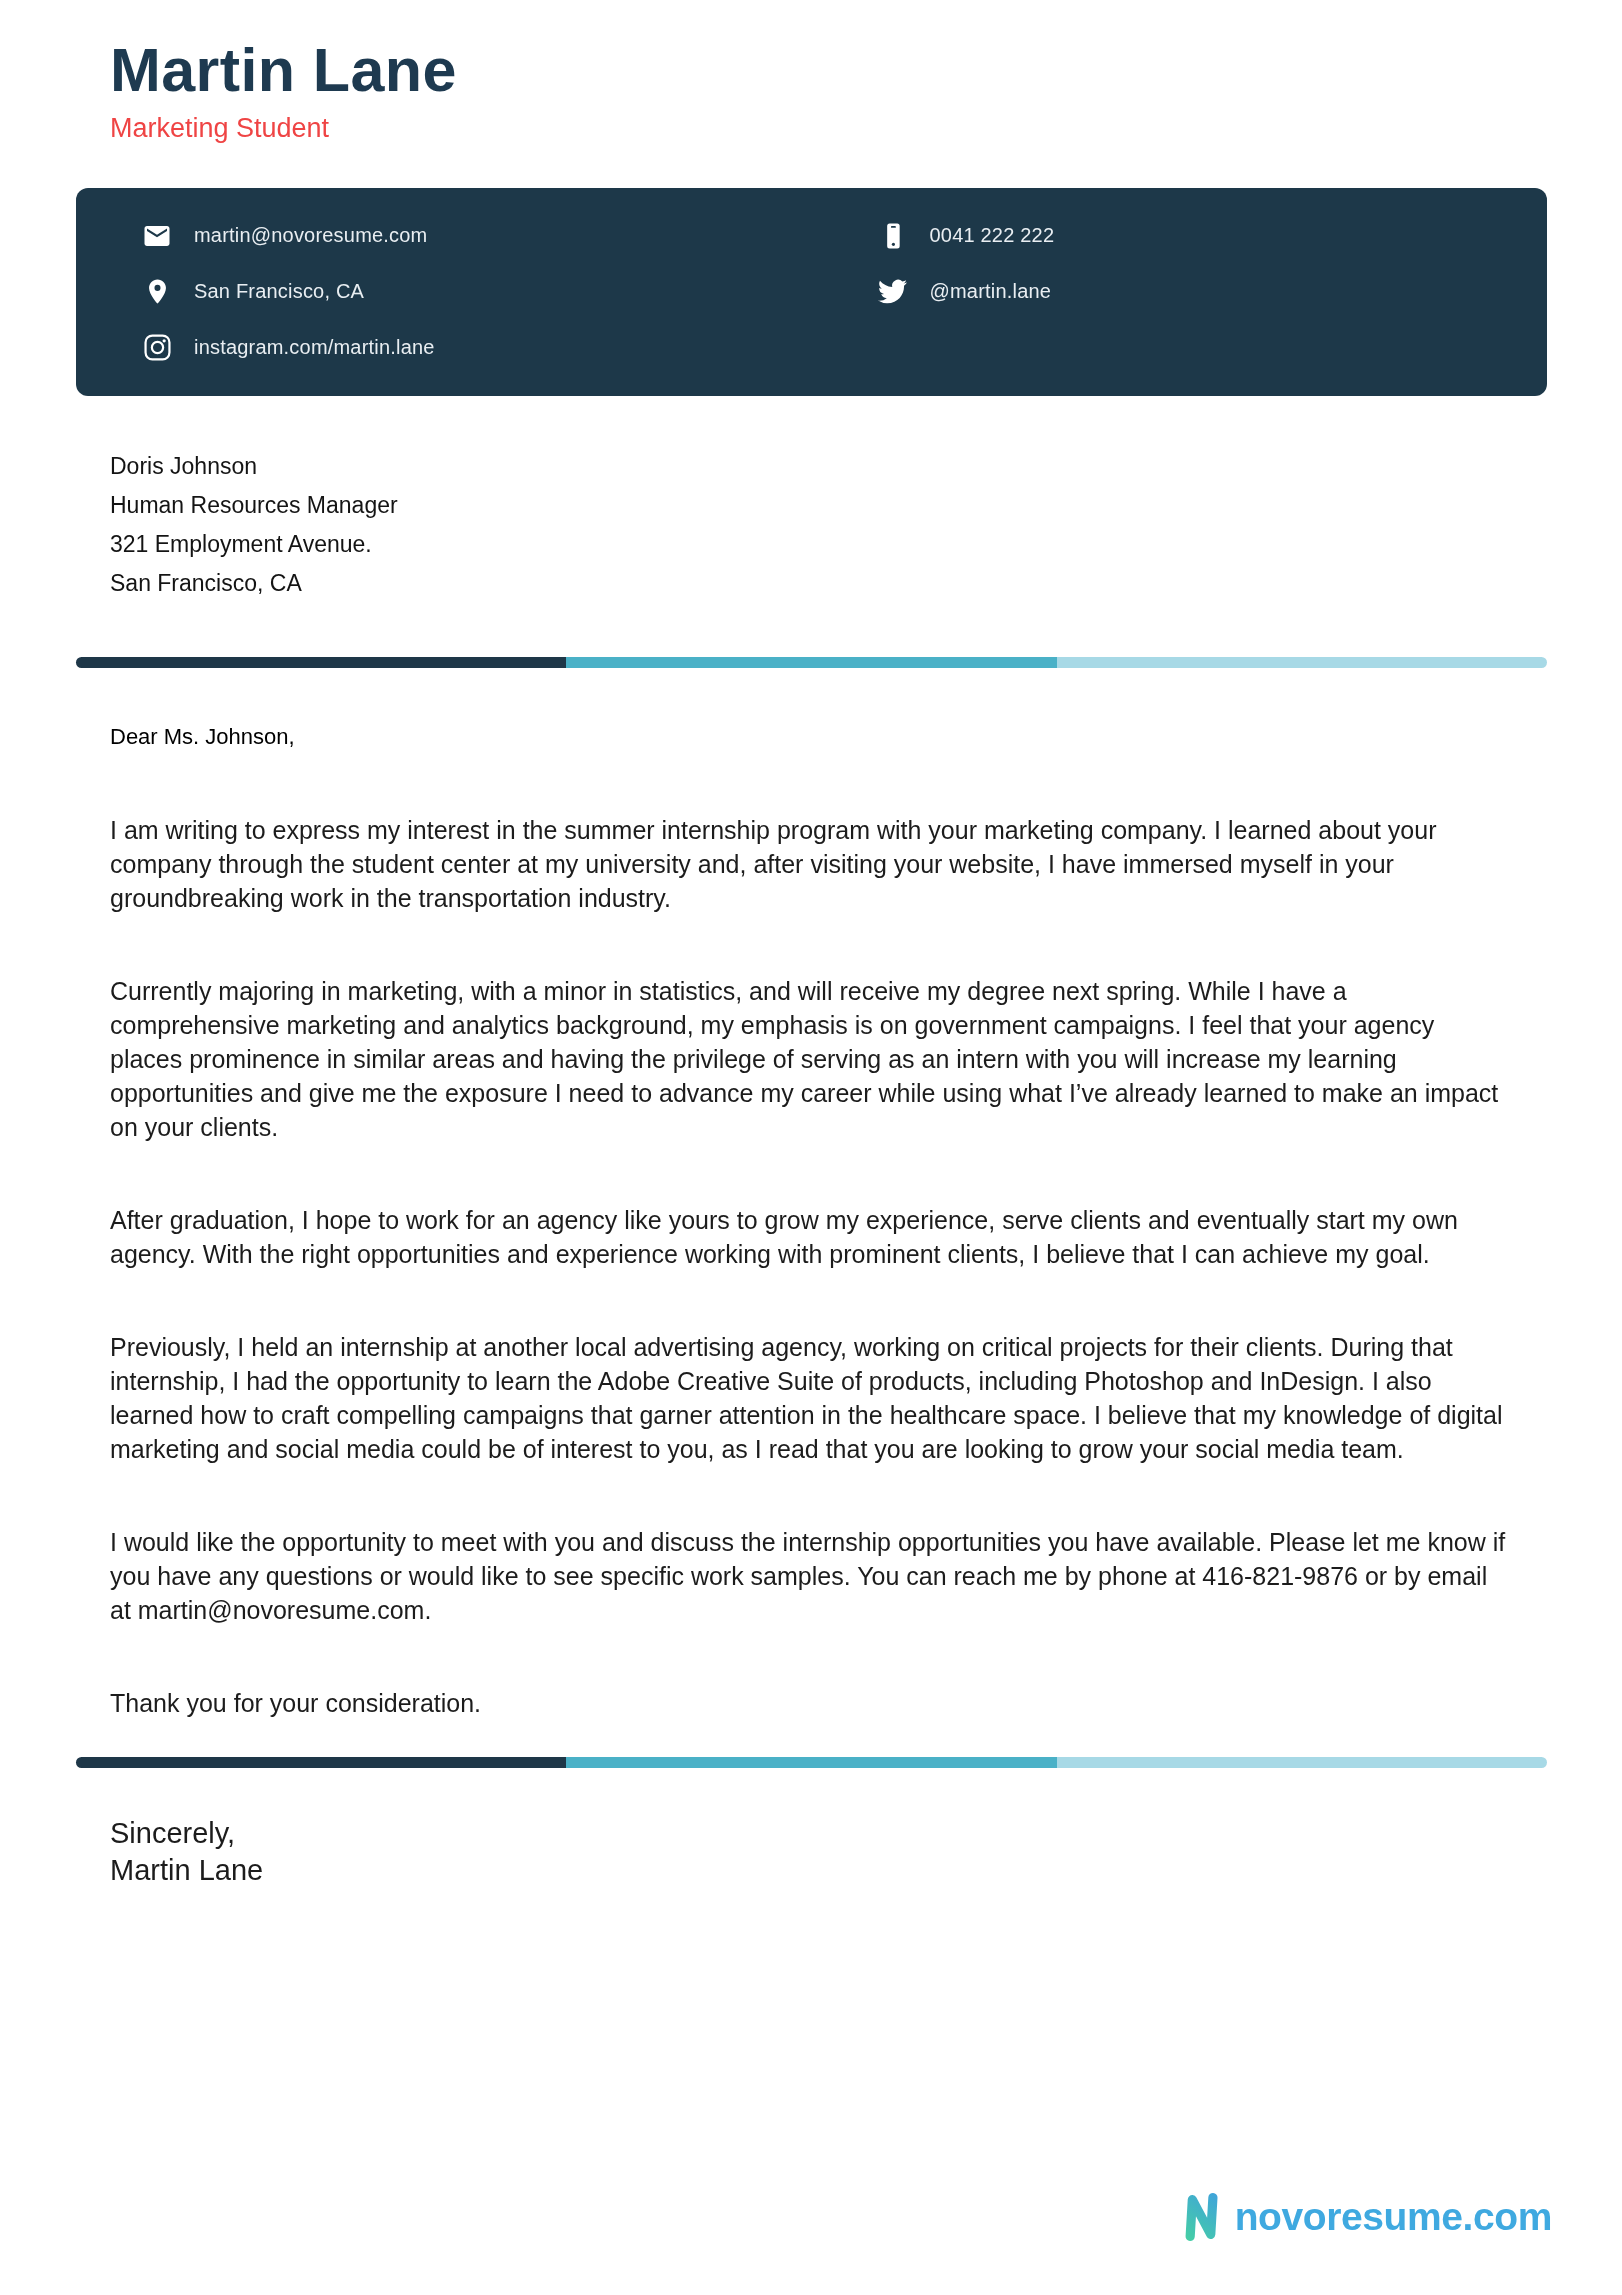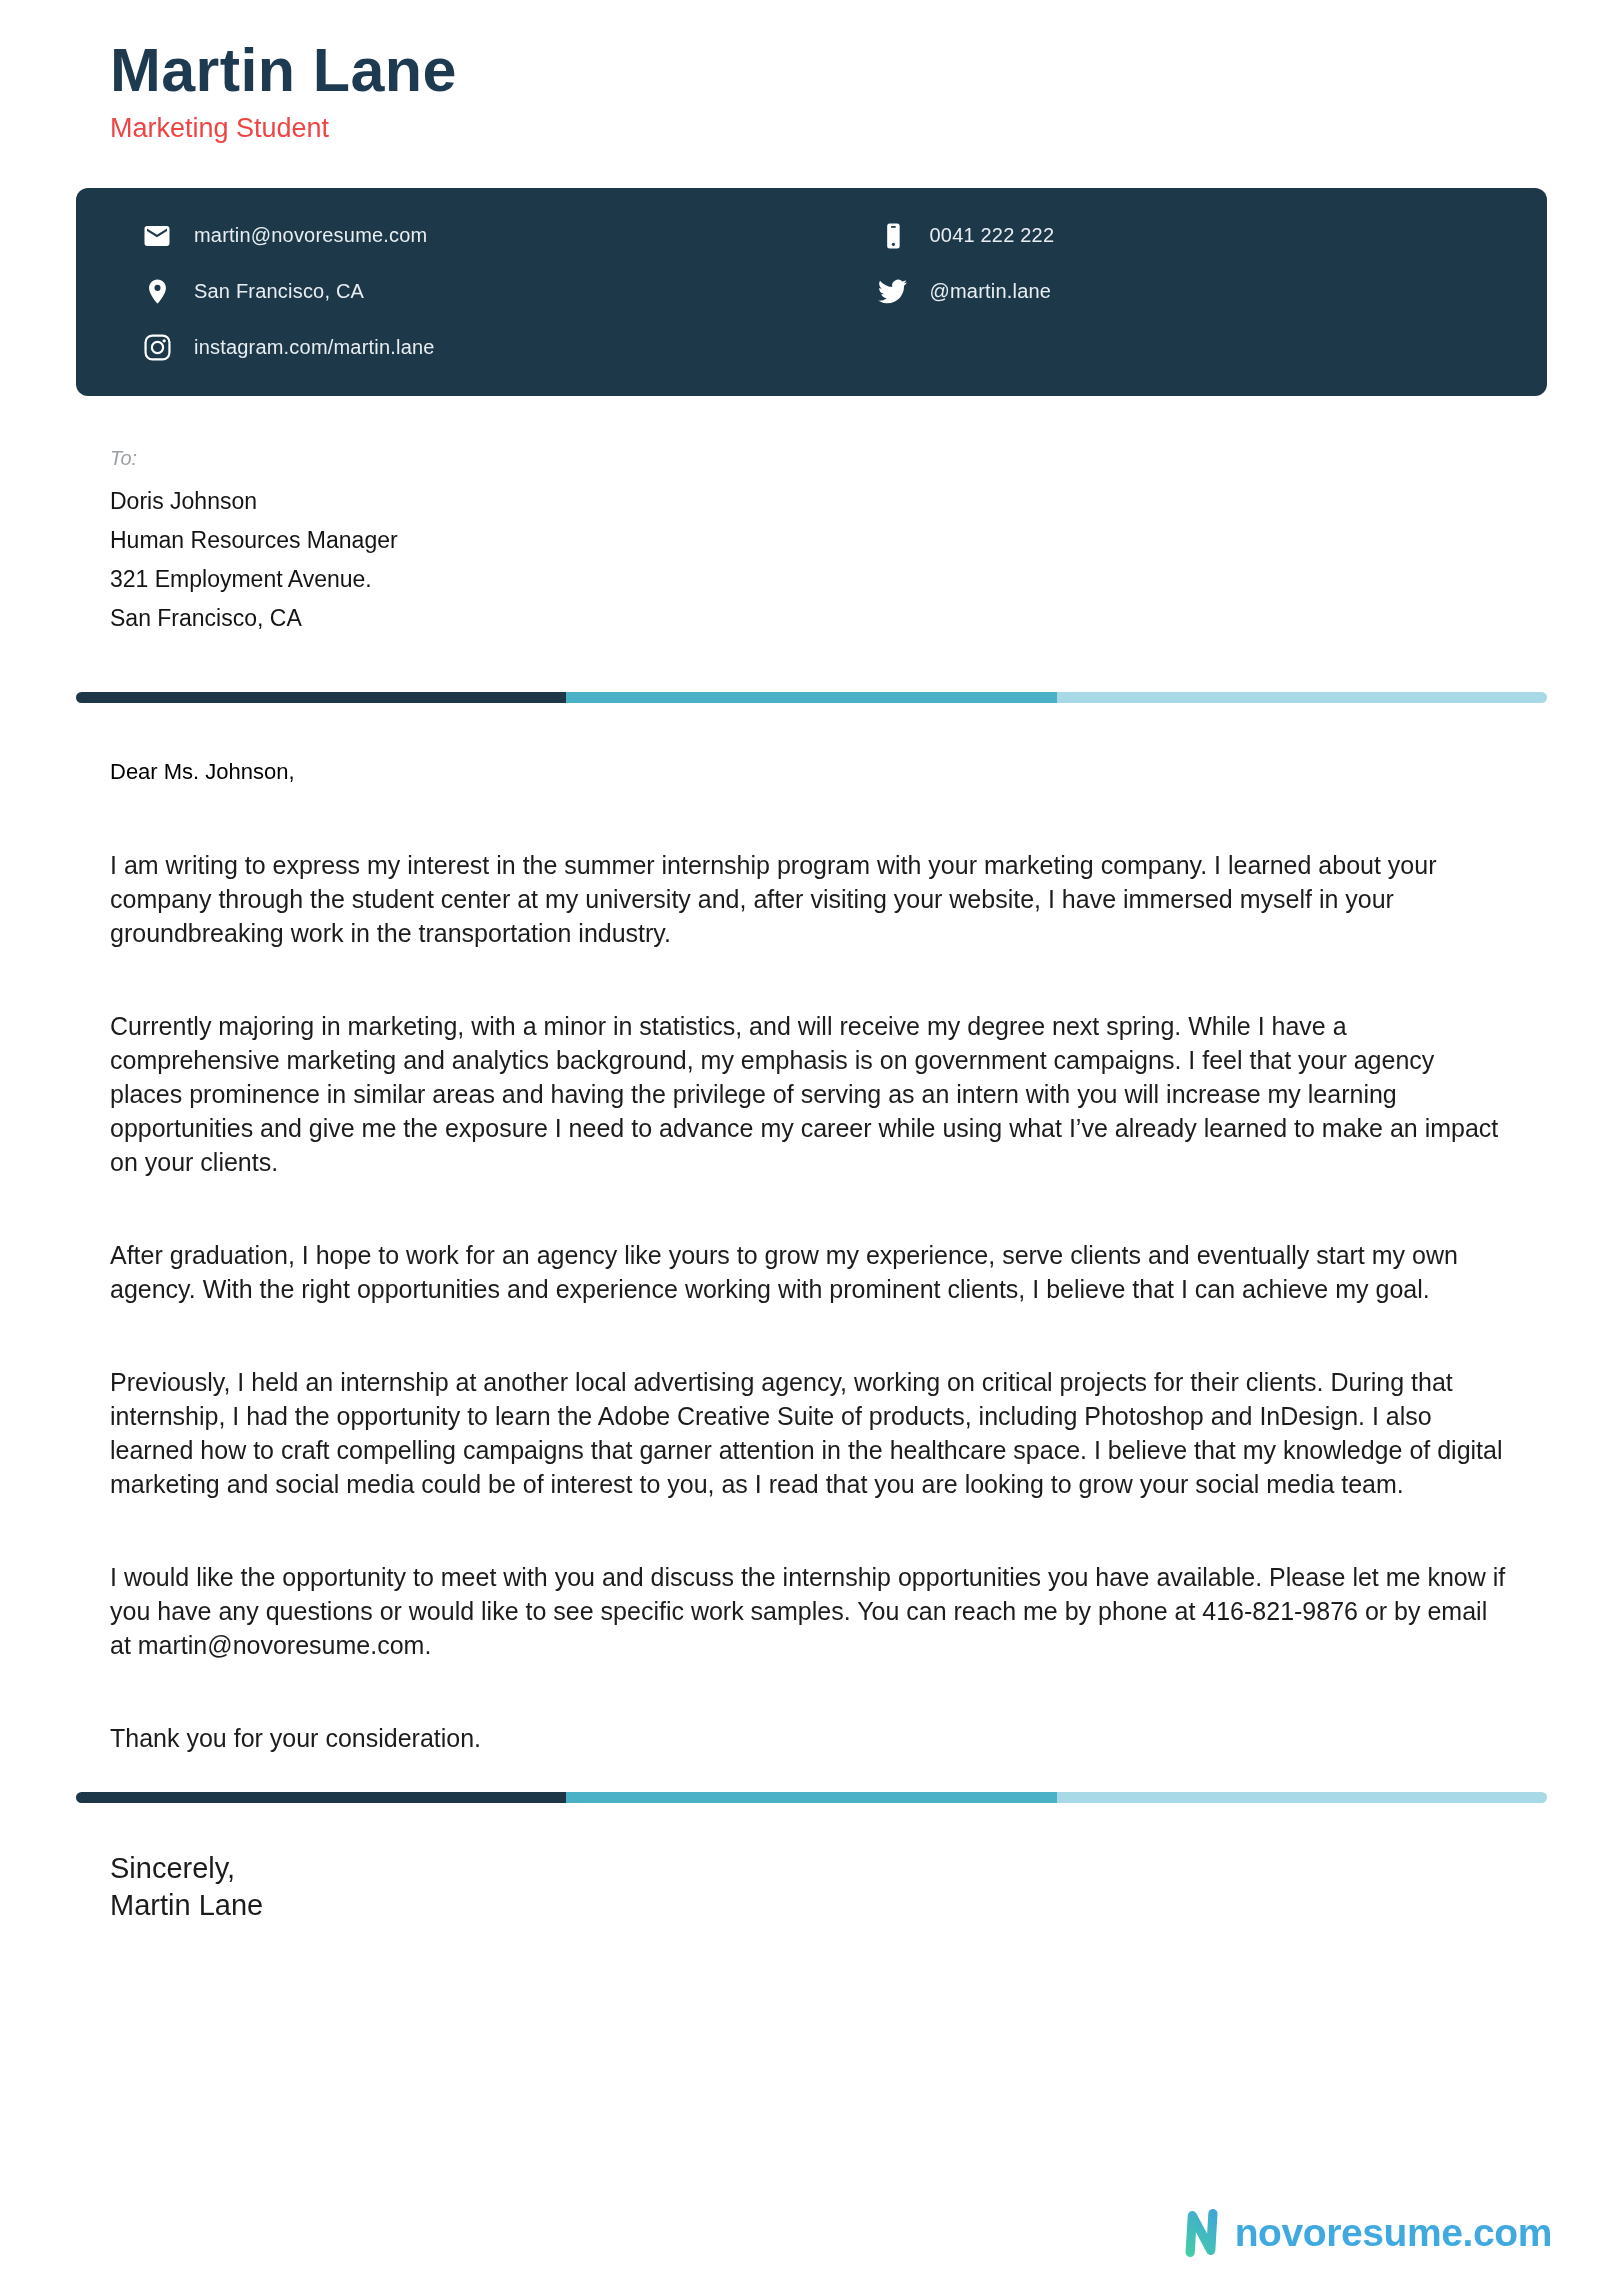--- a/index.html
+++ b/index.html
@@ -57,21 +57,21 @@
   
   .letter { padding:0 110px; }
   .salutation { margin-top:52px; font-size:22px; line-height:34px; color:#000000; }
   .letter p { margin-top:59px; font-size:25px; line-height:34px; color:#1c1c1c; }
   .closing { margin-top:59px; font-size:25px; line-height:34px; color:#1c1c1c; }
   .signoff { padding:47px 110px 0 110px; }
   .signoff-line { font-size:29px; line-height:37px; color:#1c1c1c; }
 
   
   .footer {
-    position:absolute; right:71px; bottom:36px;
+    position:absolute; right:71px; bottom:52px;
     display:flex; align-items:center;
   }
   .brand-mark { width:44px; height:52px; margin-right:12px; }
   .brand-text { font-size:39px; font-weight:700; color:#3fa9e0; letter-spacing:-0.4px; }
 </style>
 </head>
 <body>
 
 <div class="page">
 
@@ -128,21 +128,20 @@
           <circle cx="17" cy="17" r="6.6" fill="none" stroke="#ffffff" stroke-width="2.6"></circle>
           <circle cx="24.8" cy="9.2" r="1.9" fill="#ffffff"></circle>
         </svg>
       </span>
       <span class="ctext">instagram.com/martin.lane</span>
     </div>
 
   </div>
 
   <div class="recipient">
-    <div class="to-label">To:</div>
     <div class="recipient-line">Doris Johnson</div>
     <div class="recipient-line">Human Resources Manager</div>
     <div class="recipient-line">321 Employment Avenue.</div>
     <div class="recipient-line">San Francisco, CA</div>
   </div>
 
   <div class="divider top">
     <div class="seg seg1"></div>
     <div class="seg seg2"></div>
     <div class="seg seg3"></div>

